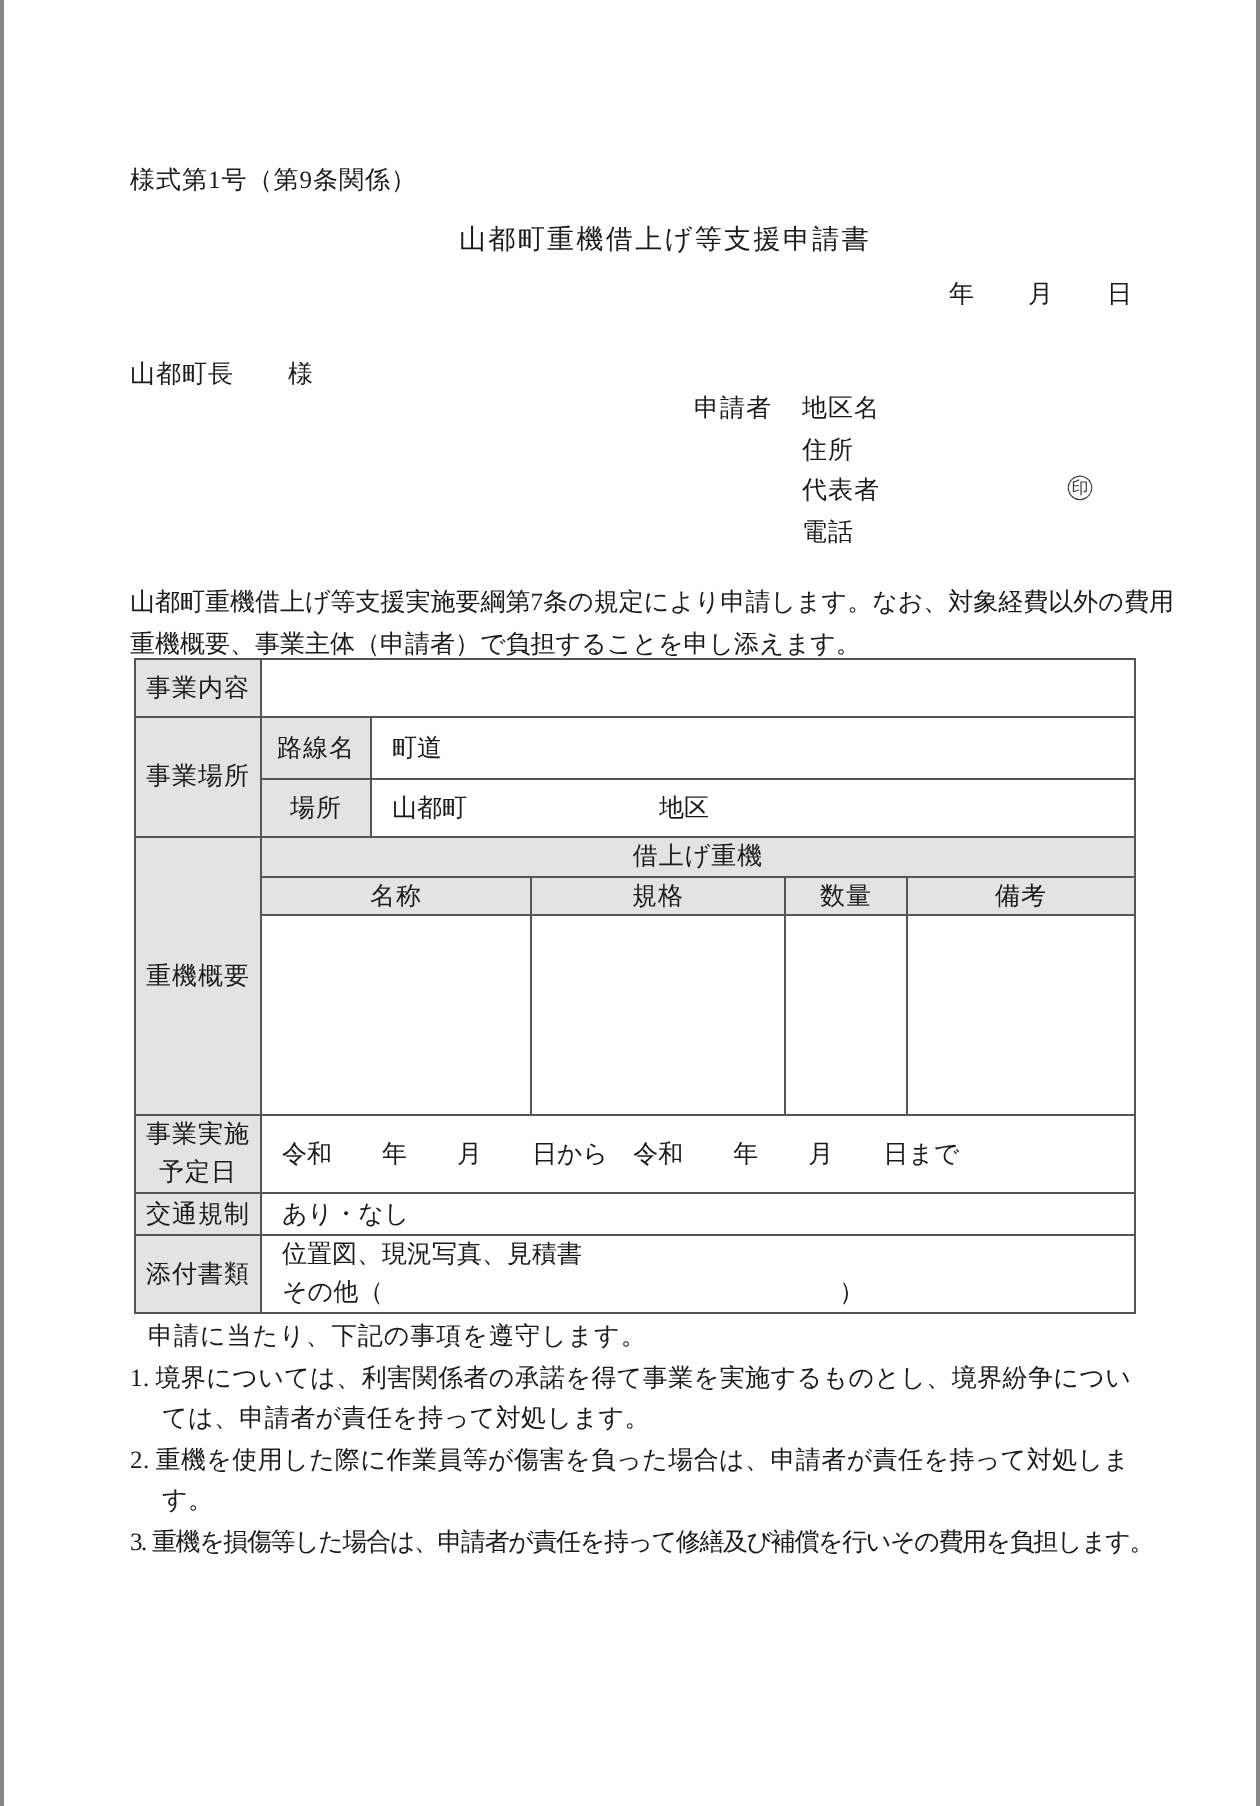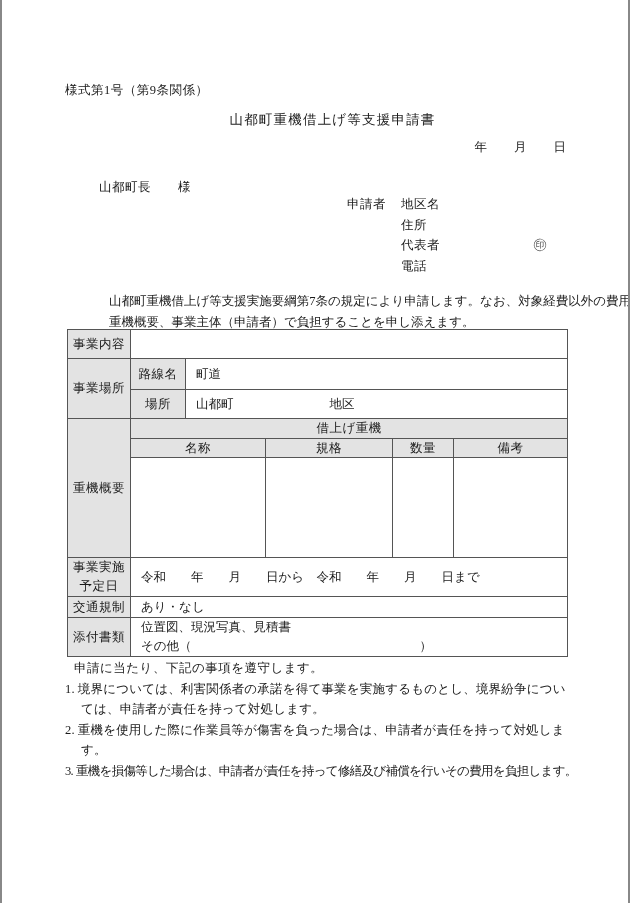--- a/index.html
+++ b/index.html
@@ -25,31 +25,31 @@
     font-size: 13.5px;
     letter-spacing: 1.2px;
     padding-left: 35px;
   }
 
   .date-line {
     right: 62px; top: 139px;
     display: flex; gap: 27px;
   }
 
-  .addressee { left: 63px; top: 179px; letter-spacing: 0.5px; margin-left: 34px; }
+  .addressee { left: 63px; top: 179px; letter-spacing: 0.5px; }
   .addressee .honorific { margin-left: 27px; }
 
   .applicant { left: 345px; top: 196px; width: 200px; }
   .app-row { display: flex; height: 20.6px; align-items: flex-start; }
   .app-title { width: 54px; letter-spacing: 0.5px; }
   .app-label { letter-spacing: 0.5px; }
   .seal { margin-left: auto; font-size: 14px; color: #3a3a3a; line-height: 1.1; }
 
   .intro-para { left: 63px; top: 291px; width: 512px; line-height: 21px; }
-  .intro-para .para-line { white-space: nowrap; margin-left: 44px; }
+  .intro-para .para-line { white-space: nowrap; }
 
   table.main-table {
     position: absolute;
     left: 65px; top: 329px;
     width: 500px;
     border-collapse: collapse;
     table-layout: fixed;
     font-size: 12.5px;
   }
   .main-table td {

